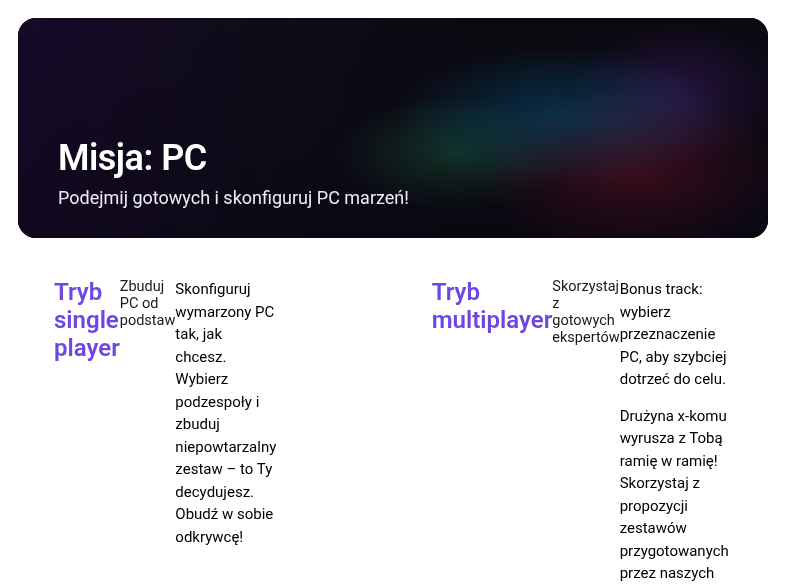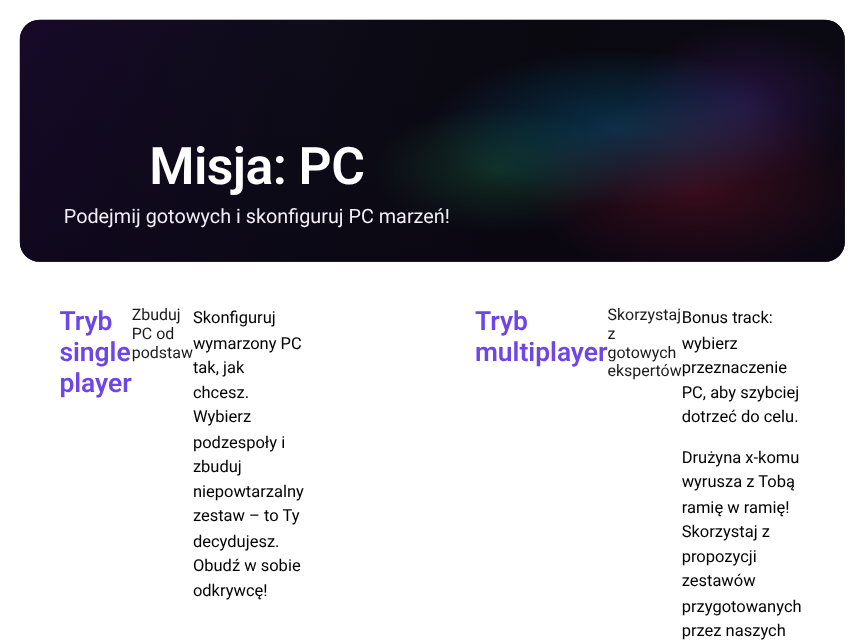--- a/index.html
+++ b/index.html
@@ -40,25 +40,24 @@
       inset: 0;
       background: linear-gradient(180deg, rgba(10,5,20,0.2) 0%, rgba(10,5,20,0.55) 100%);
     }
     .hero-content {
       position: absolute;
       left: 40px;
       bottom: 30px;
       color: #ffffff;
     }
     .hero-title {
-      font-size: 47px;
+      font-size: 36px;
       font-weight: 600;
       margin-bottom: 8px;
       letter-spacing: -0.5px;
-      text-align: center;
     }
     .hero-subtitle {
       font-size: 18px;
       font-weight: 400;
       color: #f0edf6;
     }
     .modes {
       display: flex;
       gap: 36px;
       margin-top: 40px;

